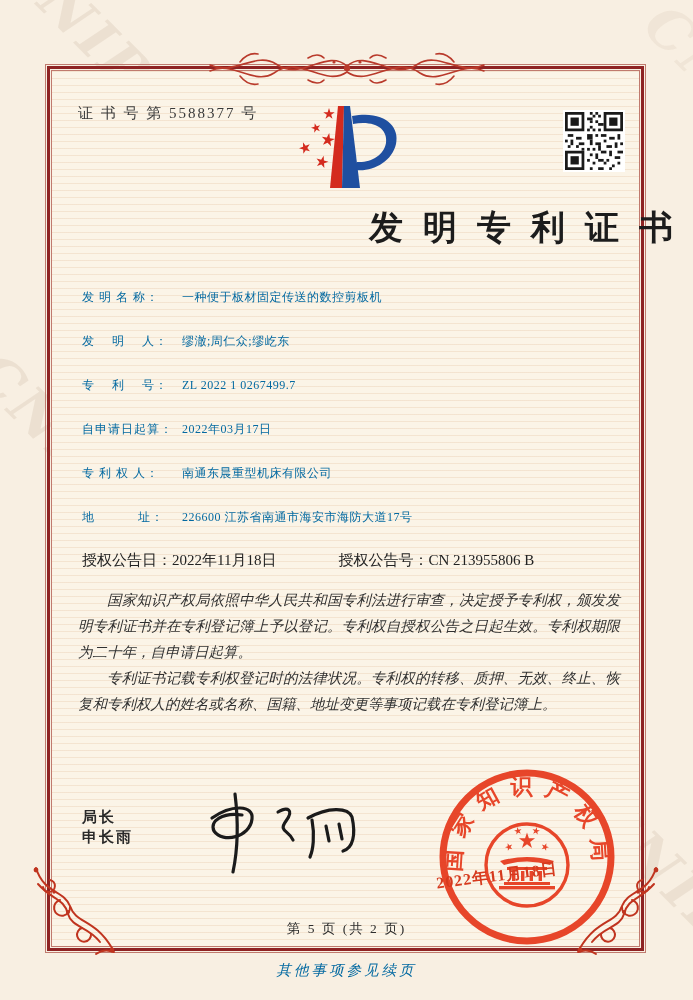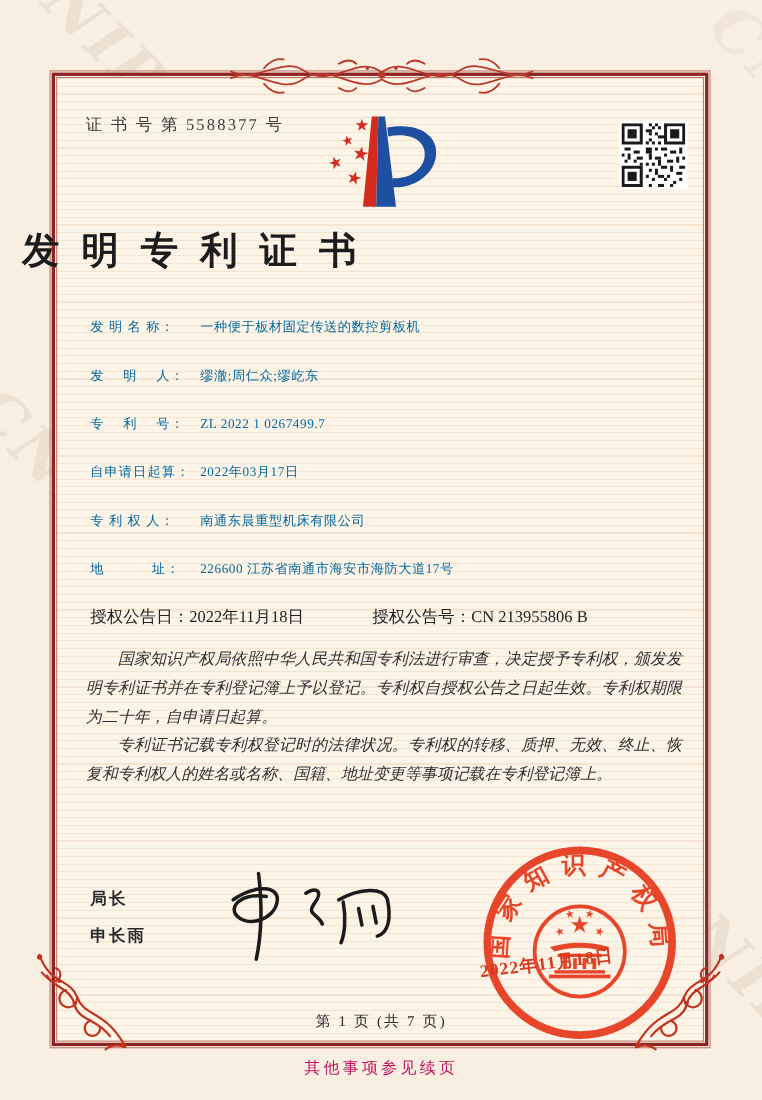--- a/index.html
+++ b/index.html
@@ -37,55 +37,55 @@
         transparent 1px, transparent 7px),
       #fbf4e7;
   }
   .cert-no {
     position:absolute; left:78px; top:104px; font-size:15px;
     color:#3a3a3a; letter-spacing:2px;text-align:center;
   }
   .logo { position:absolute; left:272px; top:100px; }
   .qr   { position:absolute; left:563px; top:110px; background:#fff; padding:2px; }
   .title {
-    position:absolute; left:0; top:205px; width:693px; text-align:left;
+    position:absolute; left:0; top:205px; width:693px; text-align:right;
     font-size:34px; font-weight:bold; color:#1c1c1c;
     letter-spacing:20px; text-indent:20px;
   }
   .fields { position:absolute; left:82px; top:289px; width:540px; font-size:12px; color:#0369a1; }
   .field-row { height:44px; white-space:nowrap; }
   .field-row .lbl { display:inline-block; min-width:100px; white-space:pre; letter-spacing:1px; }
   .field-row .val { letter-spacing:0.5px; }
   .grant-row { position:absolute; left:82px; top:551px; width:560px; font-size:15px; color:#222; white-space:nowrap; }
   .grant-row .pair2 { margin-left:62px; }
   .body-text {
     position:absolute; left:78px; top:587px; width:542px;
     font-size:14.5px; line-height:26px; color:#303030;
     font-style:italic; text-align:justify;font-family:Liberation Serif, serif;
   }
   .body-text p { text-indent:2em; }
   .director {
     position:absolute; left:82px; top:808px;
     font-family:"Liberation Sans","DejaVu Sans",sans-serif;
     font-weight:bold; font-size:15px; color:#2a2a2a; letter-spacing:2px;
   }
-  .director .name { margin-top:14px; }
+  .director .name { margin-top:1px; }
   .sig { position:absolute; left:190px; top:788px; }
   .seal { position:absolute; left:427px; top:757px; opacity:0.93; }
   .seal-date {
     position:absolute; left:436px; top:866px; font-size:16px; font-weight:bold;
     color:#d63a1e; transform:rotate(-7deg); letter-spacing:1px; white-space:nowrap;
   }
   .page-info {
     position:absolute; left:0; top:920px; width:693px; text-align:center;
     font-size:13.5px; color:#2e2e2e; letter-spacing:2px;
   }
   .footer-note {
     position:absolute; left:0; top:961px; width:693px; text-align:center;
-    font-size:14.5px; color:#be185d; letter-spacing:3px;
+    font-size:14.5px; color:#0369a1; font-style:italic; letter-spacing:3px;
   }
   .orn { position:absolute; pointer-events:none; }
   .orn-top { left:204px; top:46px; }
   .orn-bl  { left:30px;  top:866px; }
   .orn-br  { left:572px; top:866px; }
 </style>
 </head>
 <body>
 
 <div class="page">
@@ -316,17 +316,17 @@
       <rect x="-15" y="14" width="3.4" height="10"></rect>
       <rect x="-6" y="14" width="3.4" height="10"></rect>
       <rect x="2.6" y="14" width="3.4" height="10"></rect>
       <rect x="11.6" y="14" width="3.4" height="10"></rect>
       <rect x="-23" y="25" width="46" height="3"></rect>
       <rect x="-28" y="29" width="56" height="3.4"></rect>
     </g>
   </svg>
   <div class="seal-date">2022年11月18日</div>
 
-  <div class="page-info">第 1 页 (共 7 页)</div>
+  <div class="page-info">第 5 页 (共 2 页)</div>
 
   <div class="footer-note">其他事项参见续页</div>
 
 </div>
 
 </body></html>

